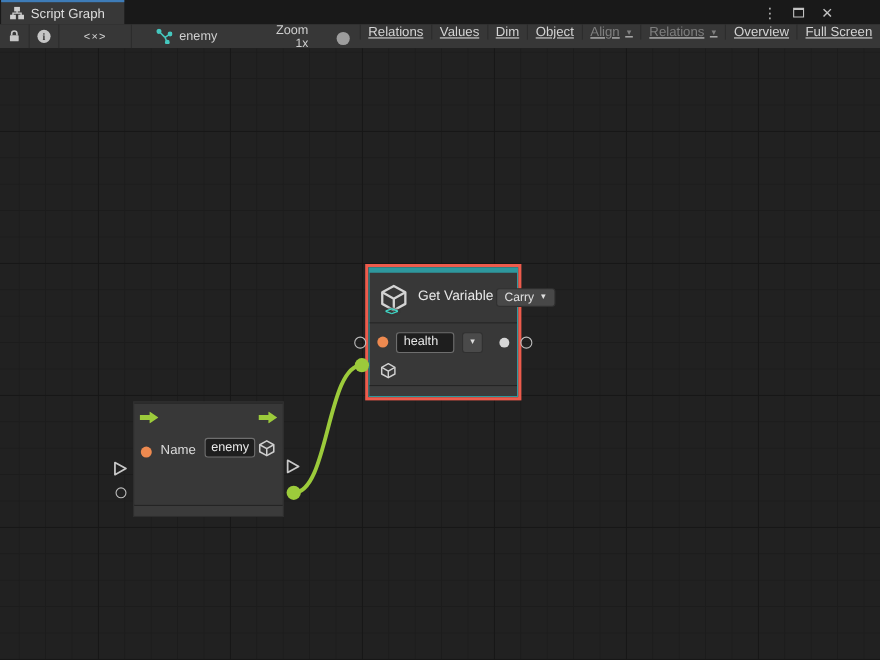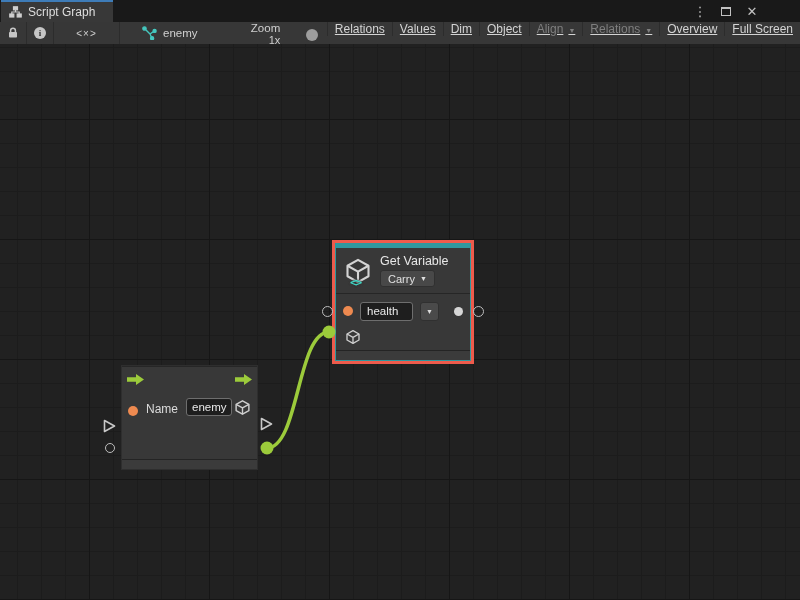--- a/index.html
+++ b/index.html
@@ -62,21 +62,21 @@
 
   
   .node-gv { left:332px; top:196px; width:142px; height:124px; border:3px solid #ed5b4c; }
   .node-gv-inner { width:100%; height:100%; background:#383838; border:1px solid #2e989e; border-top:5px solid #2e989e;
     display:flex; flex-direction:column; }
   .gv-header { display:flex; align-items:center; gap:8px; padding:5px 8px; height:45px; }
   .gv-icon-wrap { position:relative; width:28px; height:28px; flex:none; }
   .gv-type-glyph { position:absolute; left:6px; bottom:-4px; color:#3fd8c7; font-weight:bold;
     font-size:11px; font-family:"DejaVu Sans Mono", monospace; letter-spacing:-1px;
     text-shadow:0 0 2px #383838, 0 0 2px #383838; }
-  .gv-head-col { display:flex; flex-direction:column; gap:2px; }
+  .gv-head-col { display:flex; flex-direction:row; gap:2px; }
   .gv-title { color:#e8e8e8; font-size:12.5px; white-space:nowrap; }
   .gv-scope-btn { background:#484848; border:1px solid #303030; border-radius:3px; color:#e0e0e0;
     font-size:11px; height:17px; padding:0 7px; display:inline-flex; align-items:center; gap:5px; width:max-content; }
   .gv-scope-btn .caret { font-size:7px; }
   .gv-body { border-top:1px solid #262626; flex:1; display:flex; flex-direction:column; }
   .gv-row1 { display:flex; align-items:center; gap:7px; padding:0 7px; height:28px; margin-top:3px; }
   .gv-row1 .field { width:53px; }
   .gv-row2 { display:flex; align-items:center; padding:0 9px; height:24px; }
   .gv-footer { margin-top:auto; }
 

